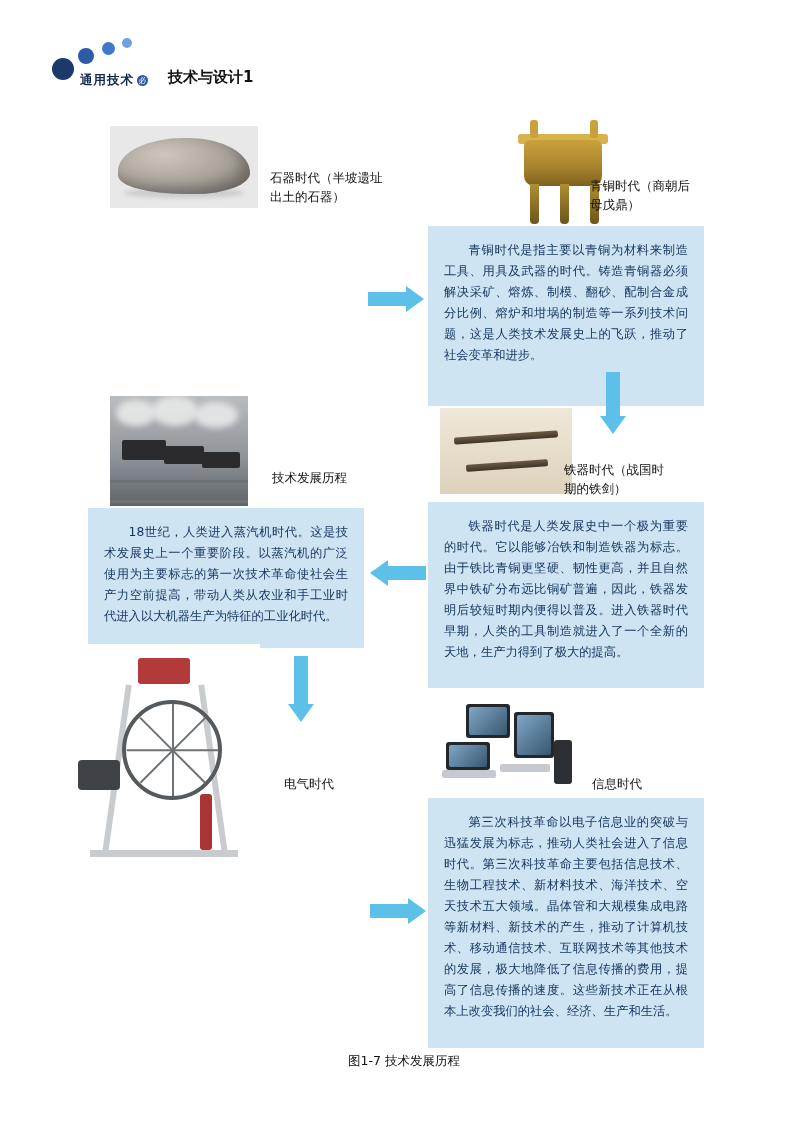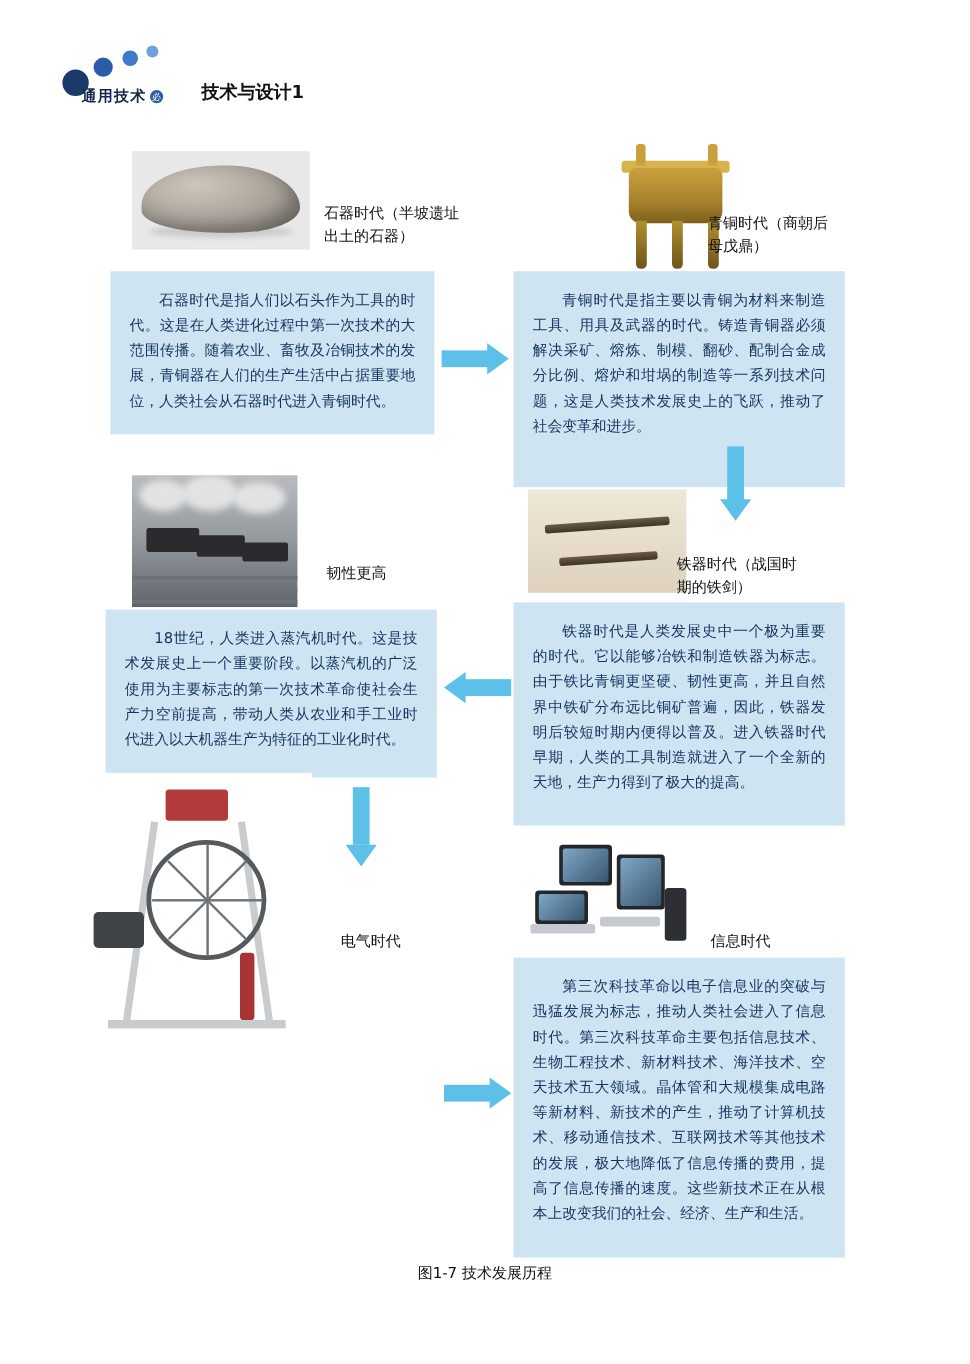--- a/index.html
+++ b/index.html
@@ -48,20 +48,21 @@
     display: flex;
     align-items: center;
     gap: 3px;
   }
   .badge-main {
     font-size: 12.5px;
     font-weight: bold;
     color: #12294d;
     letter-spacing: 1px;
     font-family: "DejaVu Sans", sans-serif;
+    margin-left: 12px;
   }
   .badge-sub {
     display: inline-block;
     font-size: 7.5px;
     color: #ffffff;
     background: #2a5ca8;
     border-radius: 50%;
     width: 11px;
     height: 11px;
     line-height: 11px;
@@ -333,21 +334,20 @@
   <div class="header-title">技术与设计1</div>
 </div>
 
 <div class="figure">
 
   <div class="pic" style="left:110px; top:18px; width:148px; height:82px;">
     <span class="stone"></span>
     <span class="stone-shadow"></span>
   </div>
   <div class="caption" style="left:270px; top:60px; width:115px;">石器时代（半坡遗址出土的石器）</div>
-  <div class="textbox" style="left:92px; top:118px; width:270px; height:136px;">石器时代是指人们以石头作为工具的时代。这是在人类进化过程中第一次技术的大范围传播。随着农业、畜牧及冶铜技术的发展，青铜器在人们的生产生活中占据重要地位，人类社会从石器时代进入青铜时代。</div>
 
   <div class="pic" style="left:498px; top:10px; width:132px; height:112px; background:#ffffff;">
     <span class="ding-rim"></span>
     <span class="ding-handle" style="left:32px;"></span>
     <span class="ding-handle" style="left:92px;"></span>
     <span class="ding-body"></span>
     <span class="ding-leg" style="left:32px;"></span>
     <span class="ding-leg" style="left:62px;"></span>
     <span class="ding-leg" style="left:92px;"></span>
   </div>
@@ -377,21 +377,21 @@
     <span class="smoke" style="left:6px;  top:4px;  width:40px; height:26px;"></span>
     <span class="smoke" style="left:42px; top:0px;  width:46px; height:30px;"></span>
     <span class="smoke" style="left:84px; top:6px;  width:44px; height:26px;"></span>
     <span class="loco" style="left:12px; top:44px; width:44px; height:20px;"></span>
     <span class="loco" style="left:54px; top:50px; width:40px; height:18px;"></span>
     <span class="loco" style="left:92px; top:56px; width:38px; height:16px;"></span>
     <span class="rail" style="left:0; top:84px; width:138px;"></span>
     <span class="rail" style="left:0; top:94px; width:138px;"></span>
     <span class="rail" style="left:0; top:104px; width:138px;"></span>
   </div>
-  <div class="caption" style="left:272px; top:360px; width:110px;">韧性更高</div>
+  <div class="caption" style="left:272px; top:360px; width:110px;">技术发展历程</div>
   <div class="textbox" style="left:88px; top:400px; width:276px; height:140px;">18世纪，人类进入蒸汽机时代。这是技术发展史上一个重要阶段。以蒸汽机的广泛使用为主要标志的第一次技术革命使社会生产力空前提高，带动人类从农业和手工业时代进入以大机器生产为特征的工业化时代。</div>
 
   <div class="arrow-left" style="left:370px; top:452px; width:56px;">
     <span class="head"></span>
     <span class="shaft" style="left:16px; width:40px;"></span>
   </div>
 
   <div class="arrow-down" style="left:288px; top:548px; height:66px;">
     <span class="shaft" style="top:0; height:48px;"></span>
     <span class="head"></span>

